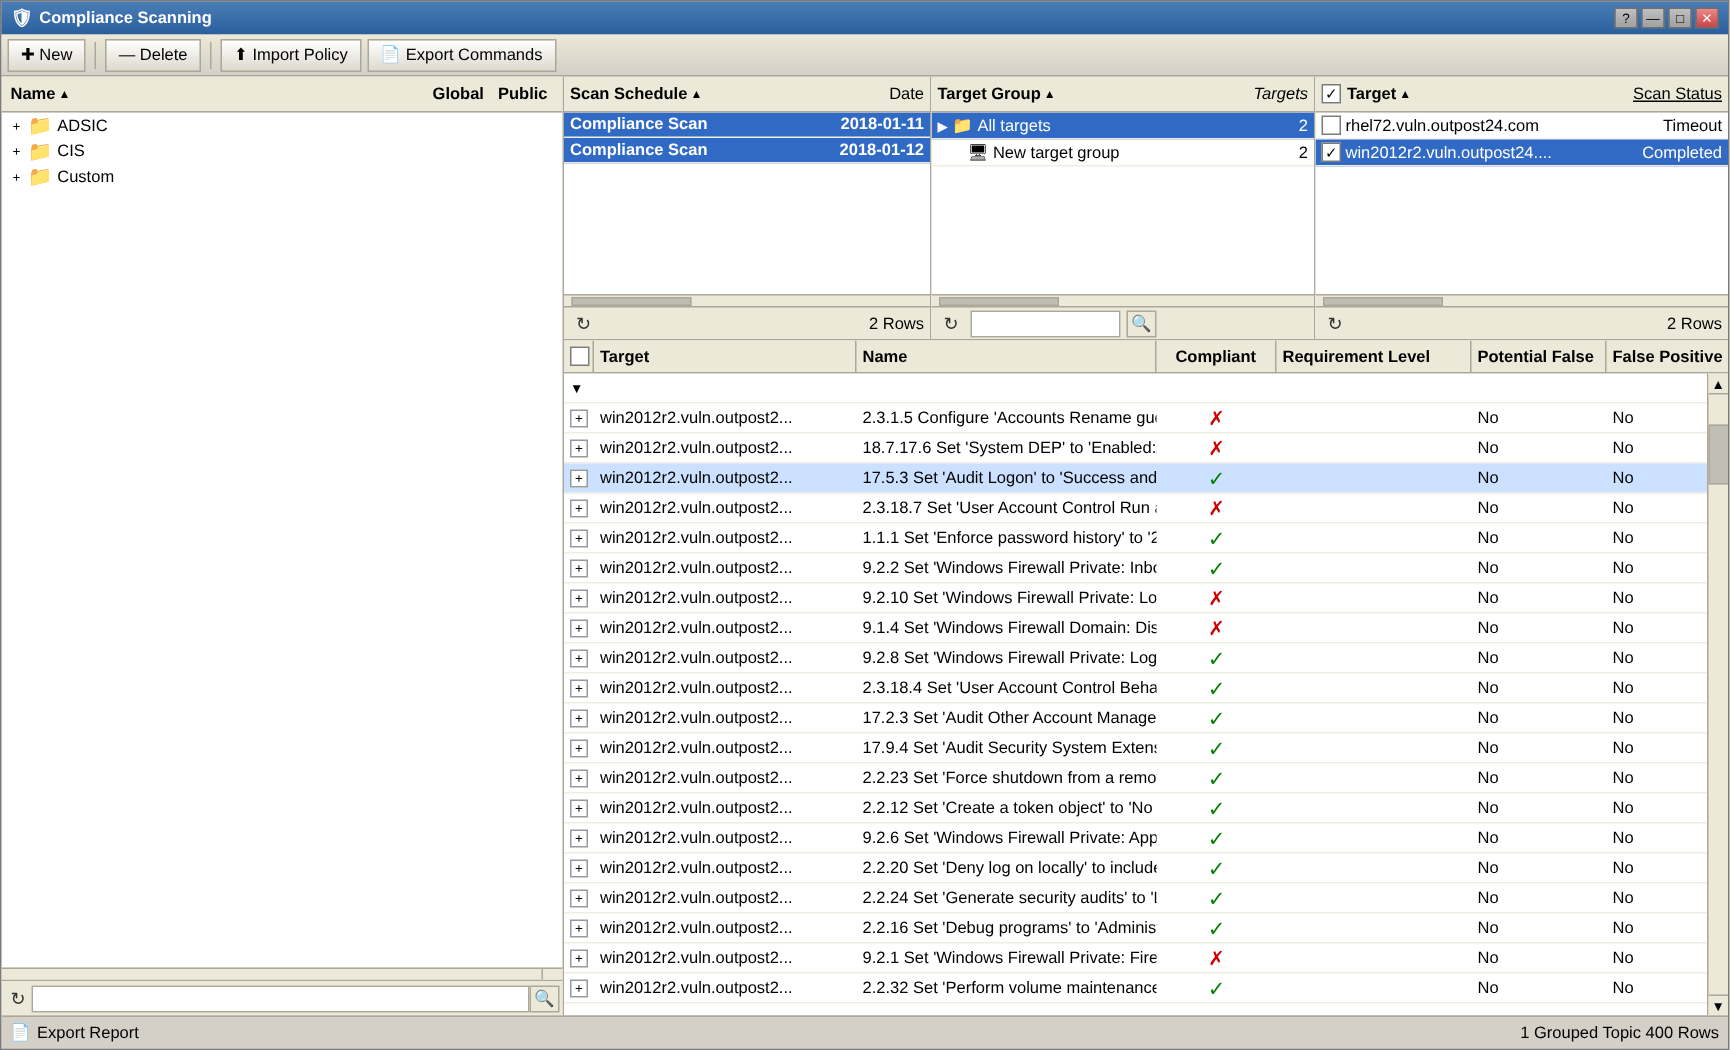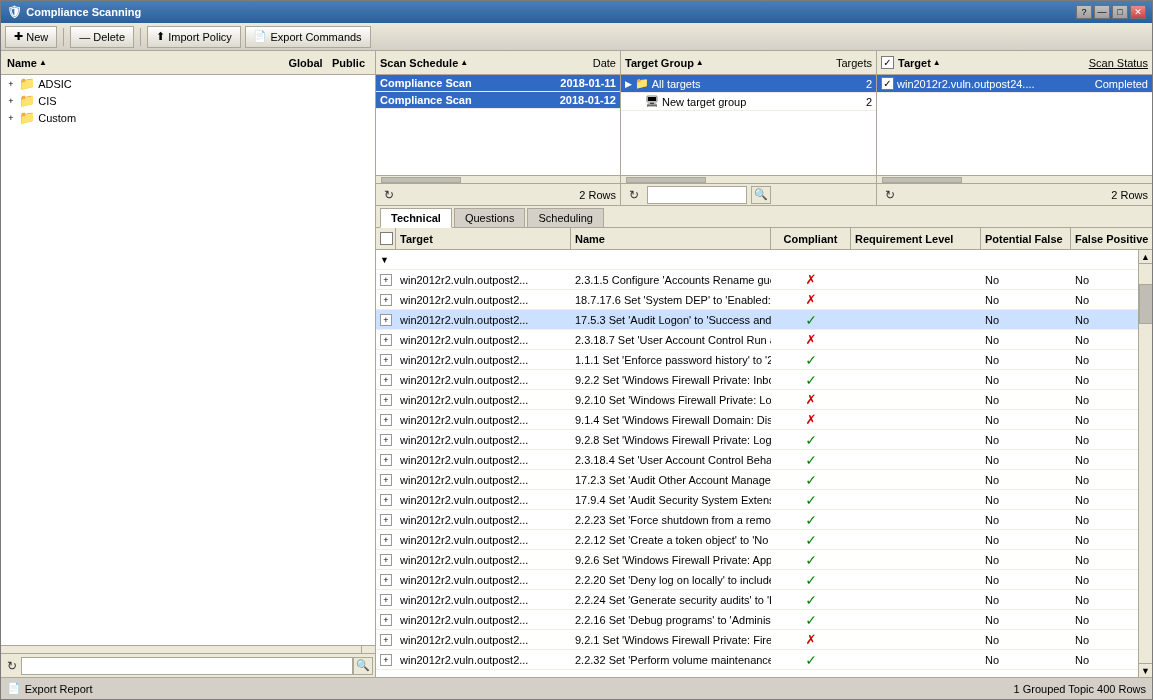--- a/index.html
+++ b/index.html
@@ -26,21 +26,21 @@
     .tree-expand { width: 16px; text-align: center; font-size: 9px; }
     .folder-icon { color: #f4c430; margin-right: 3px; font-size: 13px; }
     .scrollbar-area { overflow-y: auto; flex: 1; }
     .left-search { display: flex; align-items: center; padding: 2px; border-top: 1px solid #aca899; background: #ece9d8; height: 24px; }
     .search-input { flex: 1; height: 18px; border: 1px solid #aca899; font-size: 11px; padding: 1px 2px; }
     .search-btn { width: 20px; height: 18px; background: #ece9d8; border: 1px solid #aca899; display: flex; align-items: center; justify-content: center; cursor: pointer; }
     .refresh-btn { width: 18px; height: 18px; display: flex; align-items: center; justify-content: center; cursor: pointer; font-size: 12px; color: #333; }
 
     
     .middle-section { display: flex; flex-direction: column; flex: 1; overflow: hidden; }
-    .top-panels { display: flex; height: 155px; flex-shrink: 0; border-bottom: 1px solid #aca899; }
+    .top-panels { display: flex; height: 176px; flex-shrink: 0; border-bottom: 1px solid #aca899; }
 
     .scan-panel { width: 245px; flex-shrink: 0; display: flex; flex-direction: column; border-right: 1px solid #aca899; background: #fff; }
     .target-panel { flex: 1; display: flex; flex-direction: column; border-right: 1px solid #aca899; background: #fff; }
     .right-panel { width: 275px; flex-shrink: 0; display: flex; flex-direction: column; background: #fff; }
 
     .panel-header { background: #ece9d8; border-bottom: 1px solid #aca899; display: flex; padding: 2px 4px; height: 24px; align-items: center; }
     .panel-header-text { font-size: 11px; font-weight: bold; display: flex; align-items: center; gap: 2px; }
     .panel-rows { flex: 1; overflow-y: auto; }
     .panel-row { display: flex; align-items: center; padding: 2px 4px; cursor: pointer; border-bottom: 1px solid #f0ede5; font-size: 11px; }
     .panel-row.selected { background: #316ac5; color: white; }
@@ -213,21 +213,21 @@
           </div>
         </div>
 
         <div class="target-panel">
           <div class="panel-header">
             <div class="panel-header-text">
               <span>Target Group</span>
               <span class="sort-arrow">▲</span>
             </div>
             <div style="flex:1;"></div>
-            <div class="panel-header-text" style="font-weight:normal;">
+            <div class="panel-header-text" style="font-weight:normal;font-style:italic;">
               <span>Targets</span>
             </div>
           </div>
           <div class="panel-rows">
             <div class="panel-row selected" style="justify-content:space-between;">
               <div style="display:flex;align-items:center;gap:3px;">
                 <span style="font-size:9px;">▶</span>
                 <span>📁</span>
                 <span>All targets</span>
               </div>
@@ -261,20 +261,27 @@
             <div class="panel-header-text">
               <span>Target</span>
               <span class="sort-arrow">▲</span>
             </div>
             <div style="flex:1;"></div>
             <div class="panel-header-text" style="font-weight:normal;text-decoration:underline;">
               <span>Scan Status</span>
             </div>
           </div>
           <div class="panel-rows">
+            <div class="panel-row" style="justify-content:space-between;">
+              <div style="display:flex;align-items:center;gap:3px;">
+                <div class="checkbox"></div>
+                <span>rhel72.vuln.outpost24.com</span>
+              </div>
+              <span>Timeout</span>
+            </div>
             <div class="panel-row selected" style="justify-content:space-between;gap:44px;">
               <div style="display:flex;align-items:center;gap:3px;">
                 <div class="checkbox checked"></div>
                 <span>win2012r2.vuln.outpost24....</span>
               </div>
               <span>Completed</span>
             </div>
           </div>
           <div class="panel-hscroll">
             <div class="panel-hscroll-track">
@@ -285,31 +292,20 @@
             <div class="panel-footer-left">
               <div class="refresh-btn">↻</div>
             </div>
             <div style="flex:1;"></div>
             <span>2 Rows</span>
           </div>
         </div>
 
       </div>
 
-      <div class="tabs-bar">
-        <div class="tab active">
-          <span>Technical</span>
-        </div>
-        <div class="tab">
-          <span>Questions</span>
-        </div>
-        <div class="tab">
-          <span>Scheduling</span>
-        </div>
-      </div>
 
       <div class="data-table-container">
         <div class="data-table-header">
           <div class="th col-expand">
             <div class="checkbox"></div>
           </div>
           <div class="th col-target">
             <span>Target</span>
           </div>
           <div class="th col-name">

